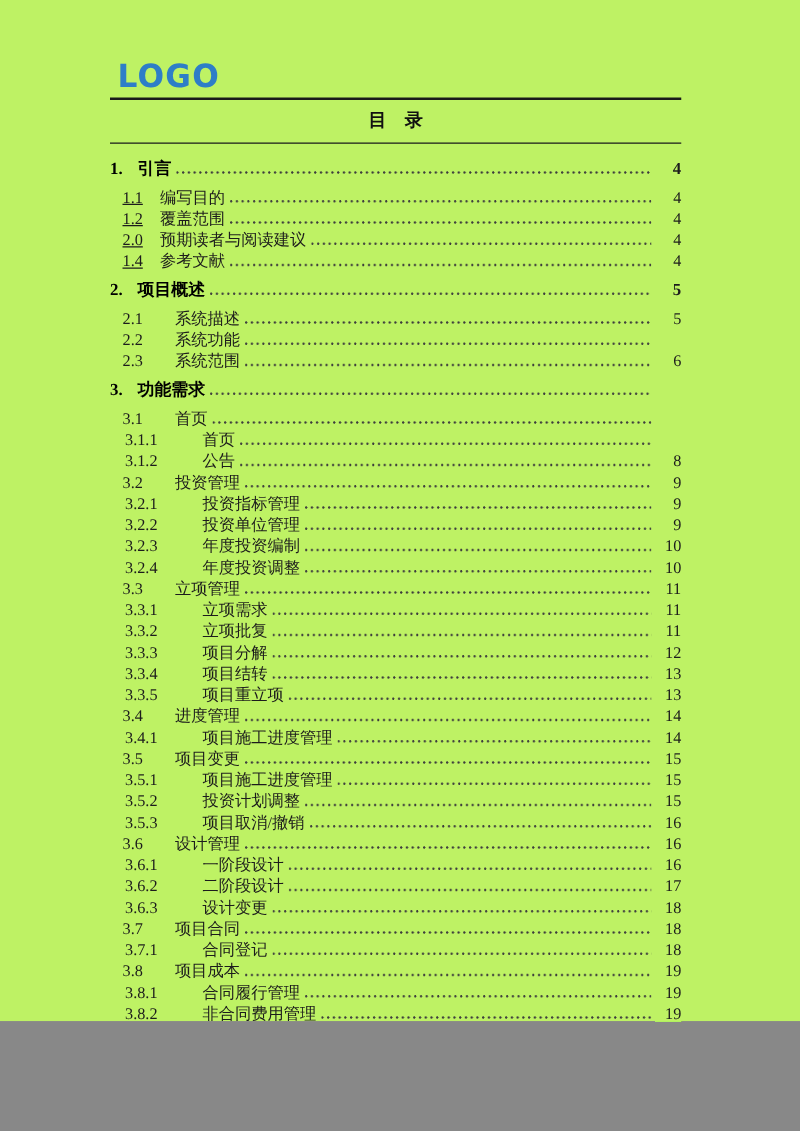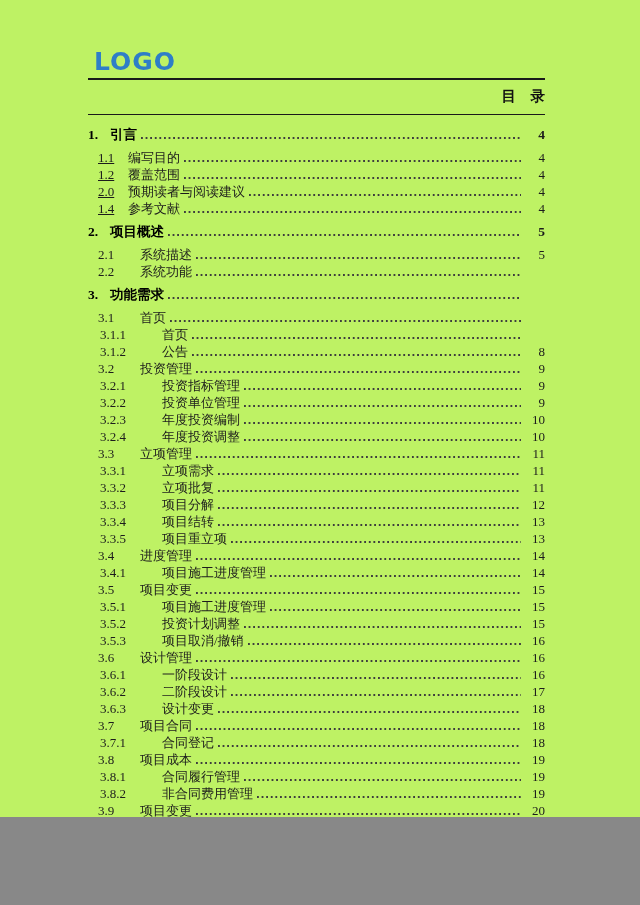--- a/index.html
+++ b/index.html
@@ -23,21 +23,21 @@
     font-weight: 800;
     font-size: 25px;
     line-height: 30px;
     letter-spacing: 1px;
     transform: scaleY(1.02);
     transform-origin: left bottom;
   }
   .rule-top { border: none; border-top: 2px solid #1a1a1a; margin: 1px 0 0 0; }
   .rule-sub { border: none; border-top: 1.5px solid #1a1a1a; margin: 0; }
   .toc-heading {
-    text-align: right;
+    text-align: center;
     font-weight: bold;
     font-size: 14.5px;
     padding: 7px 0 8px 0;
     white-space: pre;
     color: #111;
   }
   .toc-list { margin-top: 11px; }
   .toc-row {
     display: flex;
     height: 17px;
@@ -141,20 +141,26 @@
     <span class="title">系统描述</span>
     <span class="dots"></span>
     <span class="page"><span class="pnum">5</span></span>
   </div>
         <div class="toc-row lvl2 clip">
     <span class="num">2.2</span>
     <span class="title">系统功能</span>
     <span class="dots"></span>
     <span class="page"></span>
   </div>
+        <div class="toc-row lvl2">
+    <span class="num">2.3</span>
+    <span class="title">系统范围</span>
+    <span class="dots"></span>
+    <span class="page"><span class="pnum">6</span></span>
+  </div>
         <div class="toc-row lvl1 clip">
     <span class="num">3.</span>
     <span class="title">功能需求</span>
     <span class="dots"></span>
     <span class="page"></span>
   </div>
         <div class="toc-row lvl2 clip">
     <span class="num">3.1</span>
     <span class="title">首页</span>
     <span class="dots"></span>

